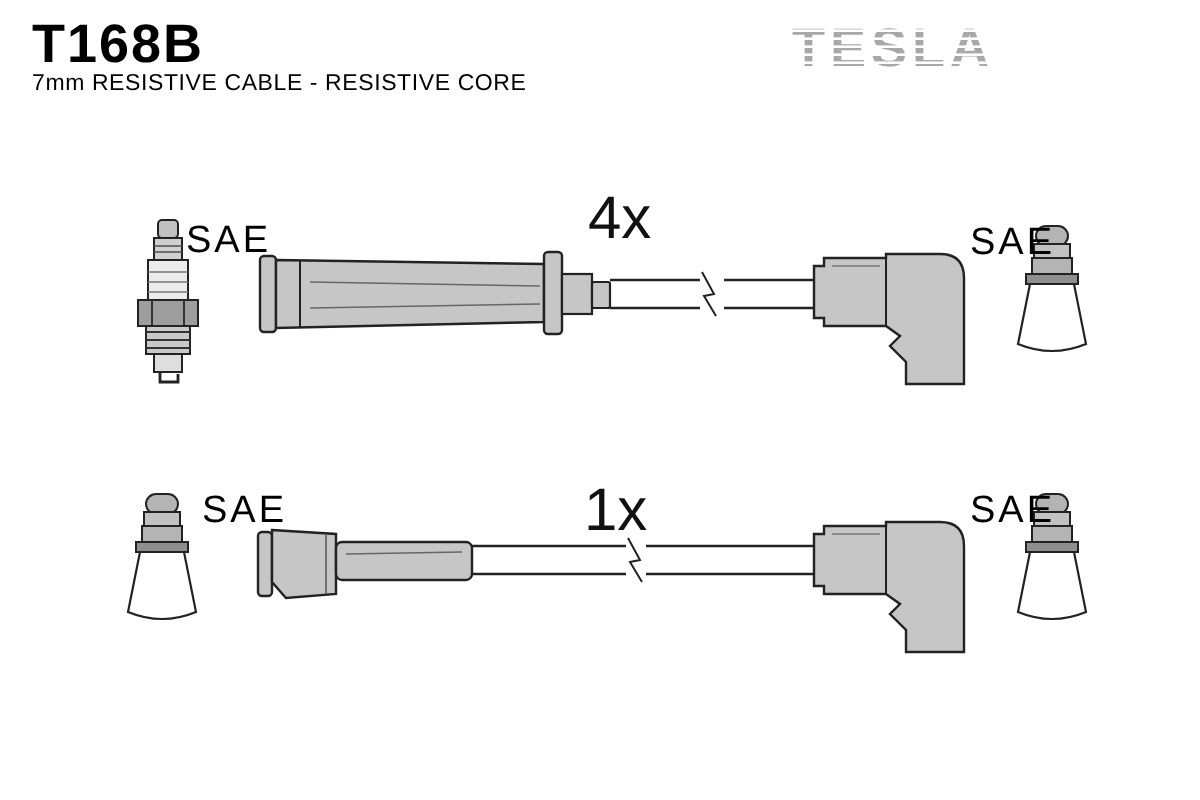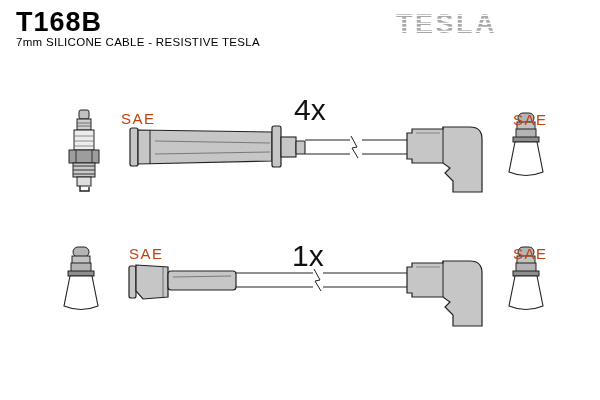--- a/index.html
+++ b/index.html
@@ -10,40 +10,40 @@
   .part-number{
     position:absolute;left:16px;top:7px;
     font-size:27px;font-weight:bold;color:#000;letter-spacing:1px;
   }
   .subtitle{
     position:absolute;left:16px;top:36px;
     font-size:11.5px;color:#000;letter-spacing:.3px;
   }
   .brand-logo{position:absolute;left:396px;top:8px;}
   .sae-label{
-    position:absolute;font-size:15px;color:#c2410c;letter-spacing:1.5px;margin-left:28px;
+    position:absolute;font-size:19px;color:#000000;letter-spacing:1.5px;
   }
   .sae-r1-left{left:93px;top:110px;}
   .sae-r1-right{left:485px;top:111px;}
   .sae-r2-left{left:101px;top:245px;}
   .sae-r2-right{left:485px;top:245px;}
   .qty-label{
     position:absolute;font-size:30px;color:#111;
   }
   .qty-row1{left:294px;top:93px;}
   .qty-row2{left:292px;top:239px;}
   .diagram-svg{position:absolute;left:0;top:0;}
 </style>
 </head>
 <body>
 
 <div class="canvas">
 
   <div class="part-number">T168B</div>
-  <div class="subtitle">7mm SILICONE CABLE - RESISTIVE TESLA</div>
+  <div class="subtitle">7mm RESISTIVE CABLE - RESISTIVE CORE</div>
 
   <svg class="brand-logo" width="120" height="32" viewBox="0 0 120 32">
     <defs>
       <pattern id="logo-stripes" width="4" height="4" patternUnits="userSpaceOnUse">
         <rect width="4" height="4" fill="#a8a8a8"></rect>
         <rect y="2.7" width="4" height="1.3" fill="#ffffff"></rect>
       </pattern>
     </defs>
     <text x="0" y="25" font-family="Liberation Sans, sans-serif" font-weight="bold" font-size="27" letter-spacing="2.5" fill="url(#logo-stripes)">TESLA</text>
   </svg>

